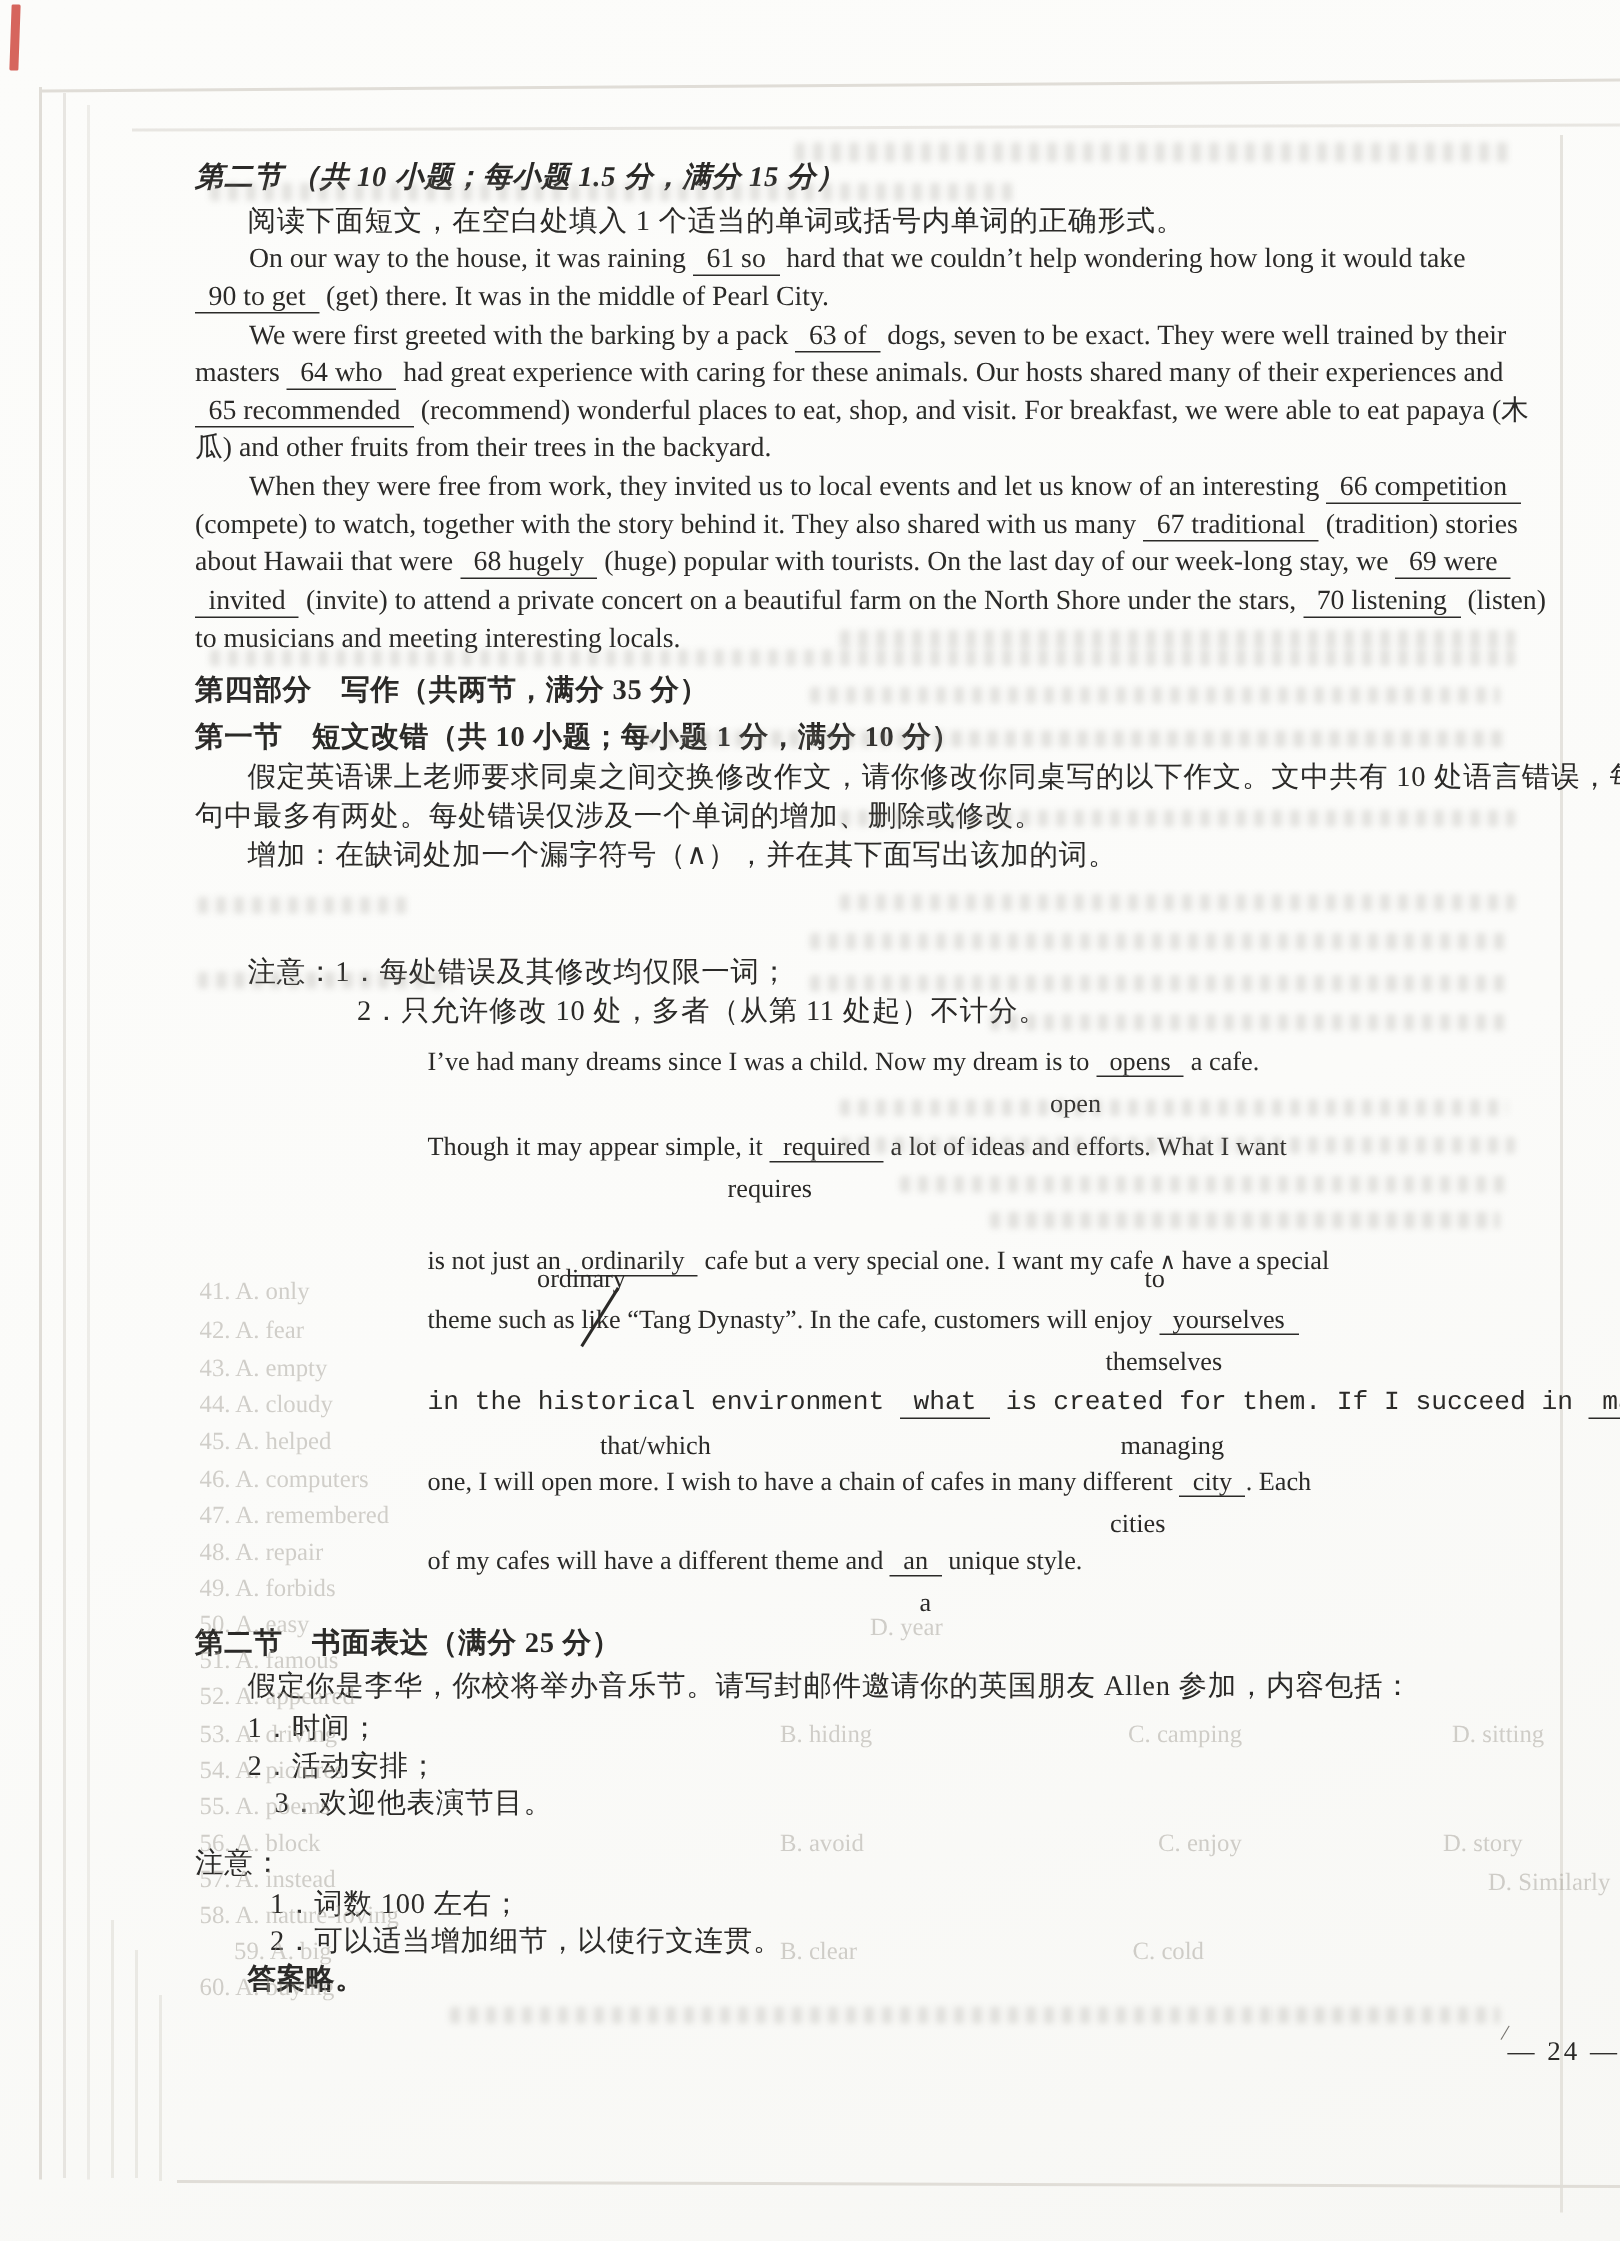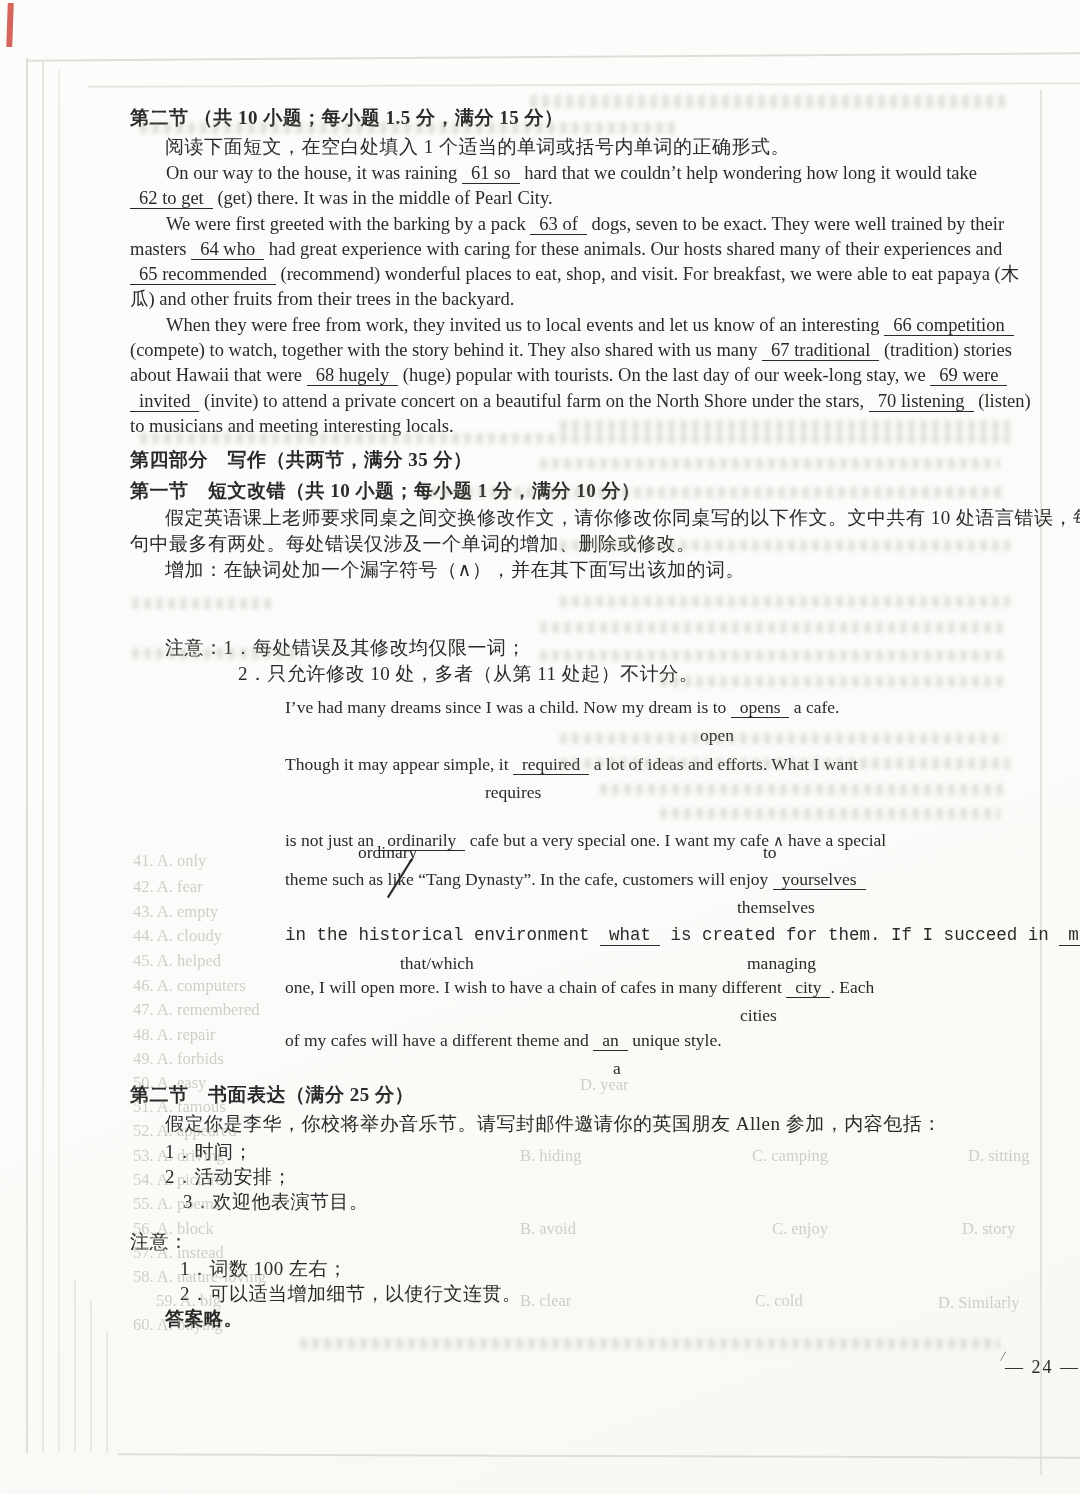--- a/index.html
+++ b/index.html
@@ -43,25 +43,25 @@
   <div class="edge" style="left:88px;top:84px;width:992px;height:2px;transform:rotate(-0.2deg);opacity:.7;"></div>
   <div class="edge" style="left:26px;top:58px;width:2px;height:1395px;"></div>
   <div class="edge" style="left:42px;top:62px;width:1.5px;height:1390px;opacity:.7;"></div>
   <div class="edge" style="left:58px;top:70px;width:1.5px;height:1383px;opacity:.5;"></div>
   <div class="edge" style="left:74px;top:1280px;width:1.5px;height:172px;opacity:.6;"></div>
   <div class="edge" style="left:90px;top:1300px;width:1.5px;height:152px;opacity:.6;"></div>
   <div class="edge" style="left:106px;top:1330px;width:1.5px;height:124px;opacity:.6;"></div>
   <div class="edge" style="left:118px;top:1455px;width:962px;height:2px;transform:rotate(0.2deg);"></div>
   <div class="edge" style="left:1040px;top:90px;width:2px;height:1385px;opacity:.8;"></div>
 
-  <div class="abs cn bold" style="left:130px;top:105px;">第二节 （共 10 小题；每小题 1.5 分，满分 15 分）</div>
+  <div class="abs cn bold" style="left:130px;top:105px;font-style:italic;">第二节 （共 10 小题；每小题 1.5 分，满分 15 分）</div>
   <div class="abs cn" style="left:165px;top:134px;">阅读下面短文，在空白处填入 1 个适当的单词或括号内单词的正确形式。</div>
   <div class="abs passage" style="left:130px;top:161px;" id="gapfill-lines">
       <div class="line indent"><span>On our way to the house, it was raining </span><span class="u">61 so</span><span> hard that we couldn’t help wondering how long it would take</span></div>
-      <div class="line"><span class="u">62 to get</span><span> (get) there. It was in the middle of Pearl City.</span></div>
+      <div class="line"><span class="u">90 to get</span><span> (get) there. It was in the middle of Pearl City.</span></div>
       <div class="line indent"><span>We were first greeted with the barking by a pack </span><span class="u">63 of</span><span> dogs, seven to be exact. They were well trained by their</span></div>
       <div class="line"><span>masters </span><span class="u">64 who</span><span> had great experience with caring for these animals. Our hosts shared many of their experiences and</span></div>
       <div class="line"><span class="u">65 recommended</span><span> (recommend) wonderful places to eat, shop, and visit. For breakfast, we were able to eat papaya (木</span></div>
       <div class="line"><span>瓜) and other fruits from their trees in the backyard.</span></div>
       <div class="line indent"><span>When they were free from work, they invited us to local events and let us know of an interesting </span><span class="u">66 competition</span></div>
       <div class="line"><span>(compete) to watch, together with the story behind it. They also shared with us many </span><span class="u">67 traditional</span><span> (tradition) stories</span></div>
       <div class="line"><span>about Hawaii that were </span><span class="u">68 hugely</span><span> (huge) popular with tourists. On the last day of our week-long stay, we </span><span class="u">69 were</span></div>
       <div class="line"><span class="u">invited</span><span> (invite) to attend a private concert on a beautiful farm on the North Shore under the stars, </span><span class="u">70 listening</span><span> (listen)</span></div>
       <div class="line"><span>to musicians and meeting interesting locals.</span></div>
     </div>
@@ -128,21 +128,21 @@
       <span class="ghost" style="left: 133px; top: 1267px;">58. A. nature-loving</span>
       <span class="ghost" style="left: 120px; top: 1291px; margin-left: 36px;">59. A. big</span>
       <span class="ghost" style="left: 133px; top: 1315px;">60. A. buying</span>
       <span class="ghost" style="left: 580px; top: 1075px;">D. year</span>
       <span class="ghost" style="left: 520px; top: 1146px;">B. hiding</span>
       <span class="ghost" style="left: 752px; top: 1146px;">C. camping</span>
       <span class="ghost" style="left: 968px; top: 1146px;">D. sitting</span>
       <span class="ghost" style="left: 520px; top: 1219px;">B. avoid</span>
       <span class="ghost" style="left: 772px; top: 1219px;">C. enjoy</span>
       <span class="ghost" style="left: 962px; top: 1219px;">D. story</span>
-      <span class="ghost" style="left: 938px; top: 1245px; margin-top: 48px;">D. Similarly</span>
+      <span class="ghost" style="left: 992px; top: 1245px;">D. Similarly</span>
       <span class="ghost" style="left: 520px; top: 1291px;">B. clear</span>
       <span class="ghost" style="left: 755px; top: 1291px;">C. cold</span>
     </div>
   <div id="strips">
       <div class="strip" style="left: 530px; top: 95px; width: 480px; height: 13px;"></div>
       <div class="strip" style="left: 140px; top: 122px; width: 540px; height: 12px;"></div>
       <div class="strip" style="left: 560px; top: 420px; width: 450px; height: 12px;"></div>
       <div class="strip" style="left: 140px; top: 433px; width: 870px; height: 11px;"></div>
       <div class="strip" style="left: 540px; top: 458px; width: 460px; height: 11px;"></div>
       <div class="strip" style="left: 430px; top: 487px; width: 575px; height: 11px;"></div>

